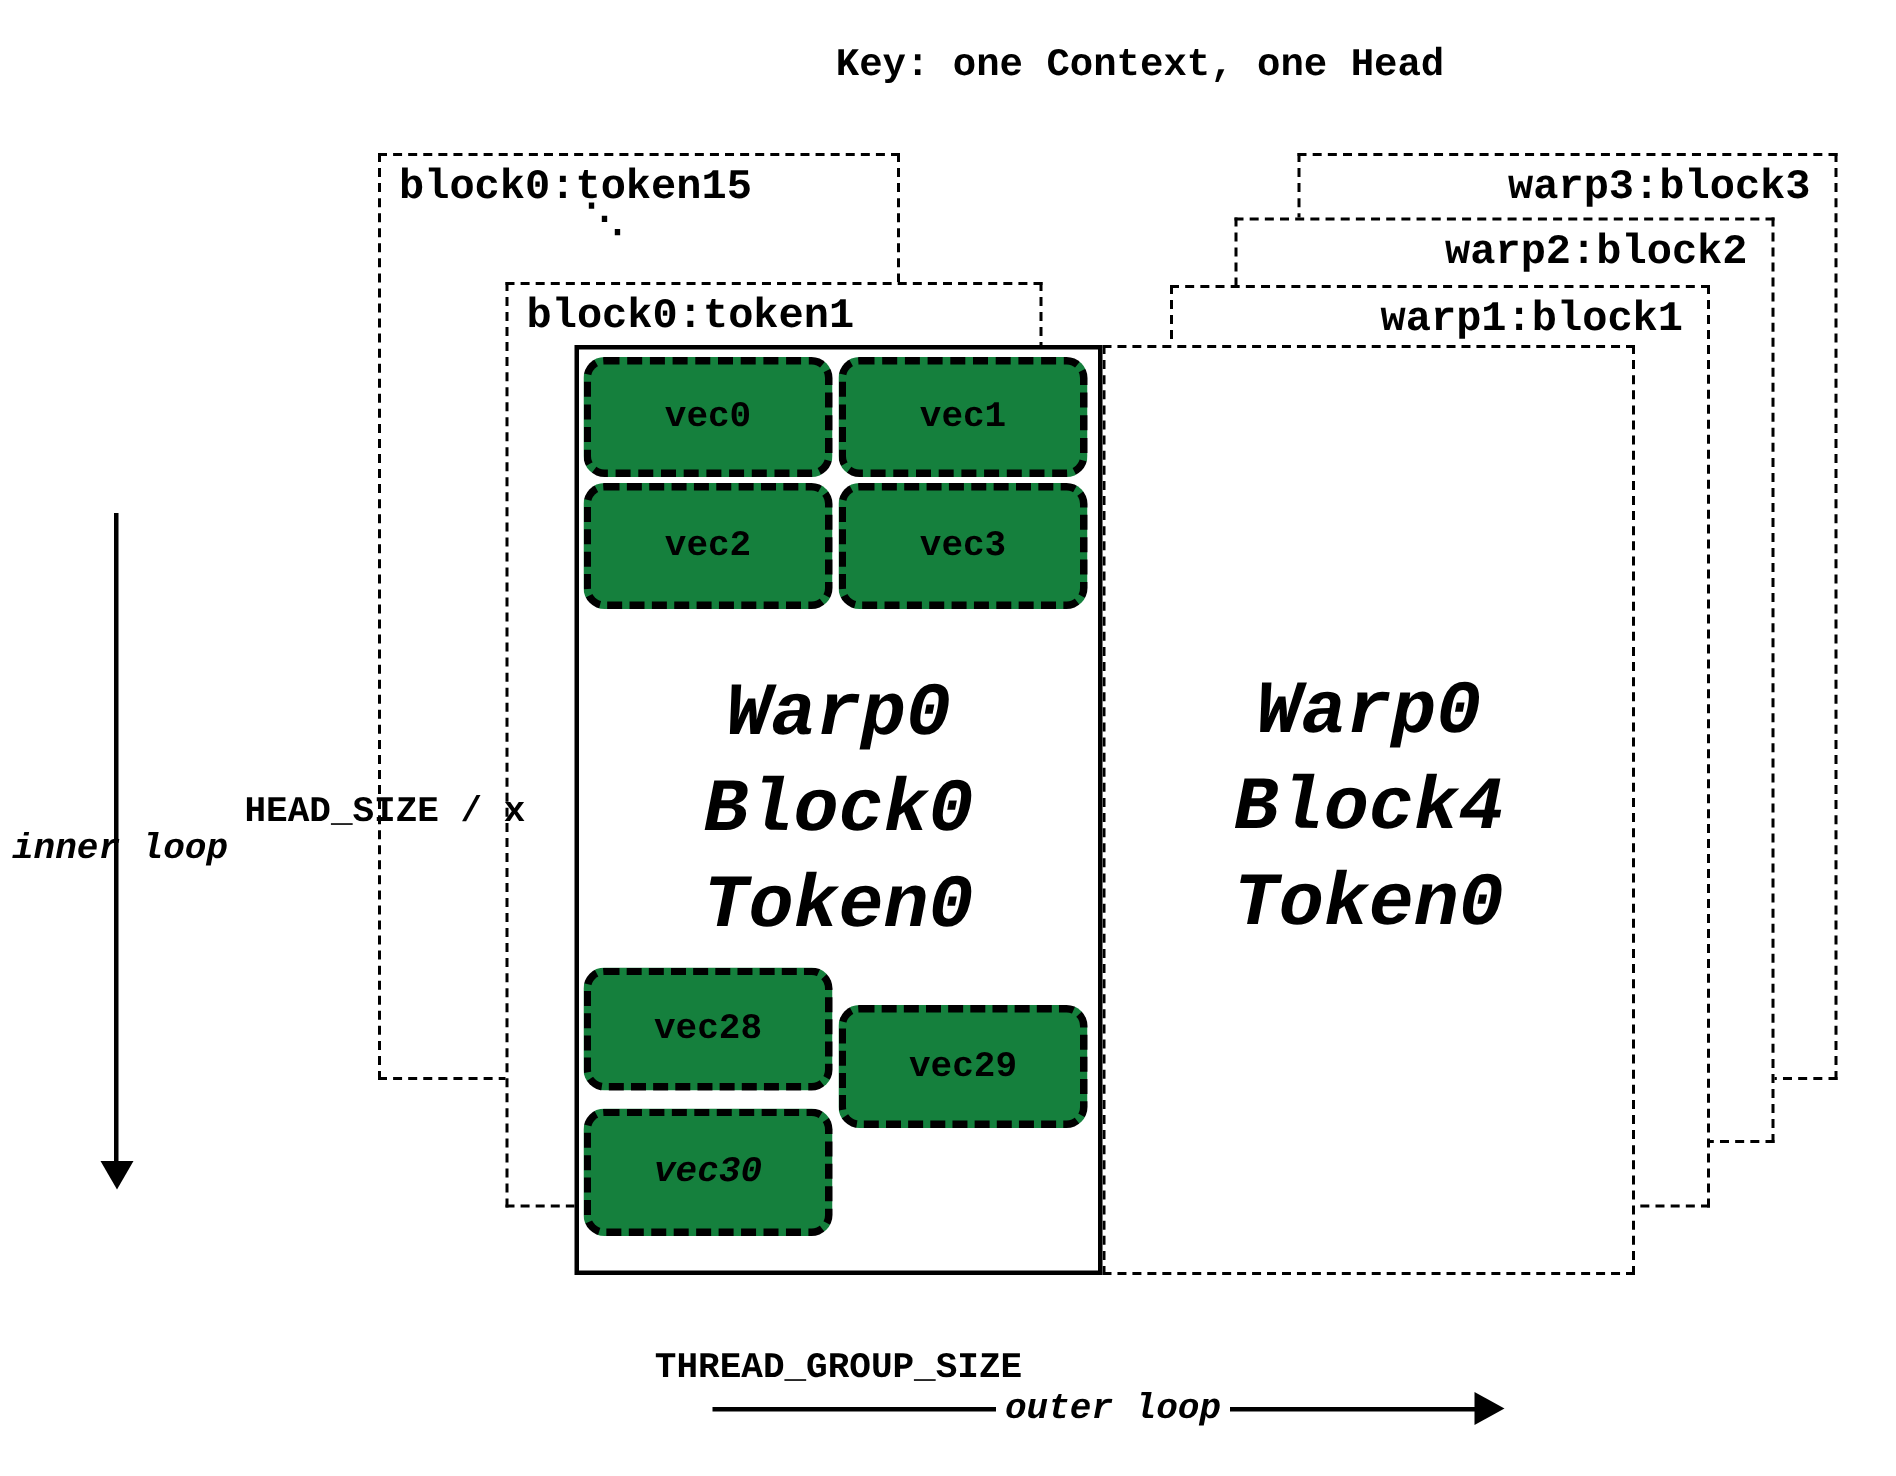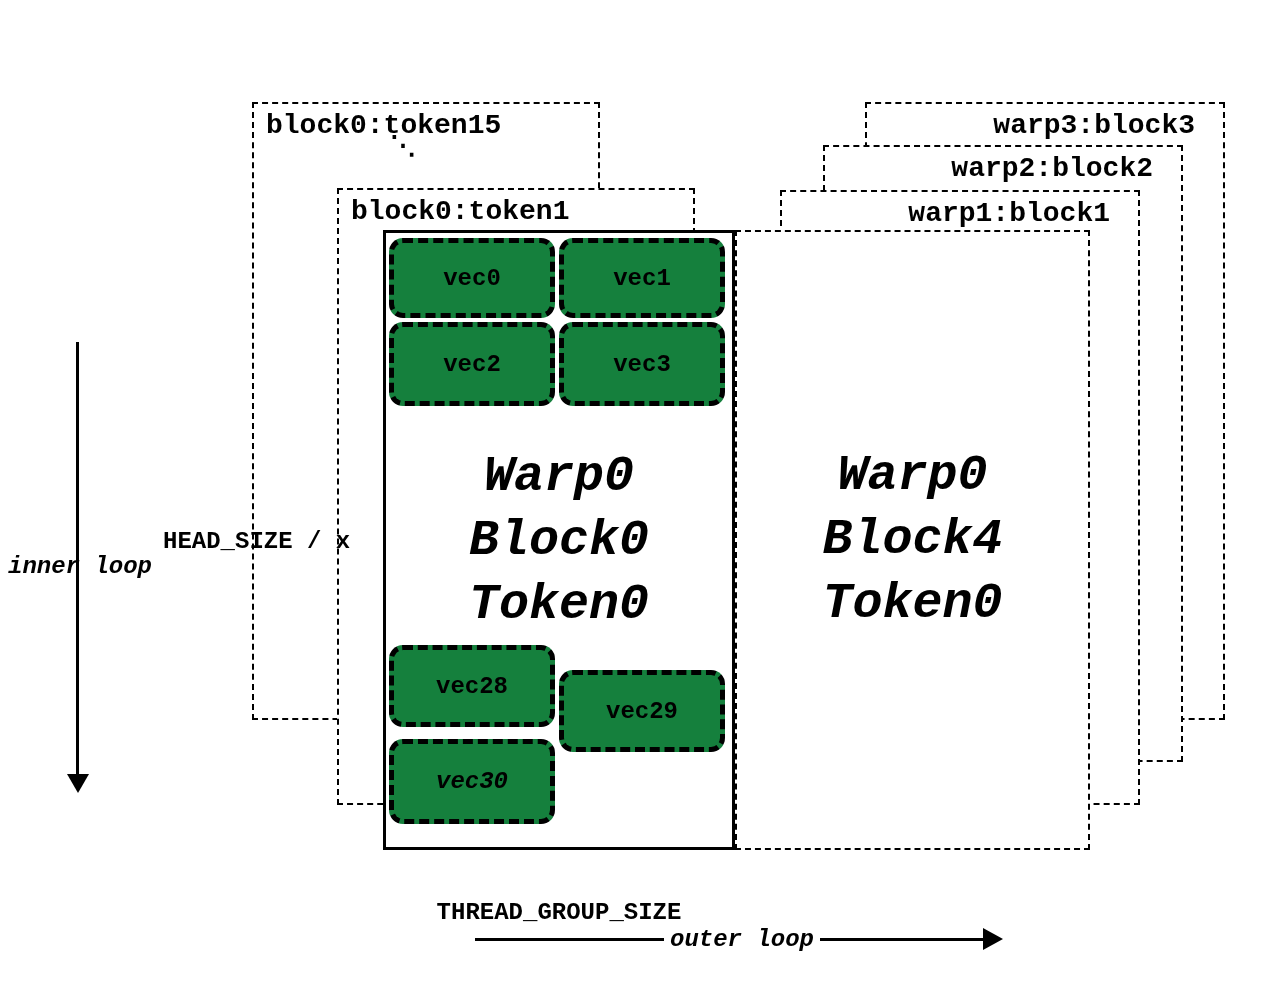--- a/index.html
+++ b/index.html
@@ -10,21 +10,21 @@
   }
   .title {
     position:absolute; left:760px; top:28px; transform:translateX(-50%);
     font-size:26px; font-weight:bold; white-space:nowrap;
   }
   .box { position:absolute; background:#fff; }
   .dashed { border:2px dashed #000; }
   .solid  { border:3px solid  #000; }
   .box-label { position:absolute; font-size:28px; font-weight:bold; white-space:nowrap; }
   .tl { left:12px; top:6px; }
-  .tr { right:28px; top:6px; }
+  .tr { right:16px; top:6px; }
 
   #box-token15 { left:252px; top:102px; width:348px; height:618px; }
   .ellipsis { position:absolute; left:390px; top:130px; font-size:26px; font-weight:bold; }
   #box-token1  { left:337px; top:188px; width:358px; height:617px; }
 
   #box-warp3 { left:865px; top:102px; width:360px; height:618px; }
   #box-warp2 { left:823px; top:145px; width:360px; height:617px; }
   #box-warp1 { left:780px; top:190px; width:360px; height:615px; }
   #box-right-main { left:735px; top:230px; width:355px; height:620px; }
 
@@ -65,20 +65,21 @@
   .arrow-head-right {
     position:absolute; left:983px; top:928px; width:0; height:0;
     border-top:11px solid transparent; border-bottom:11px solid transparent; border-left:20px solid #000;
   }
 </style>
 </head>
 <body>
 
 <div class="canvas">
 
+  <div class="title">Key: one Context, one Head</div>
 
   <div class="box dashed" id="box-token15">
     <span class="box-label tl">block0:token15</span>
   </div>
   <div class="box dashed" id="box-token1">
     <span class="box-label tl">block0:token1</span>
   </div>
   <div class="ellipsis">⋱</div>
 
   <div class="box dashed" id="box-warp3">

